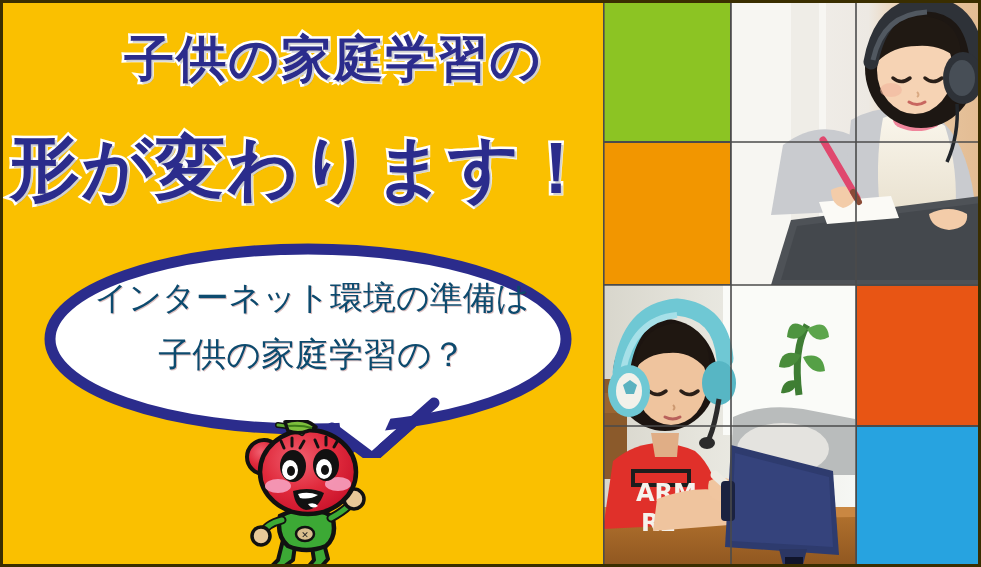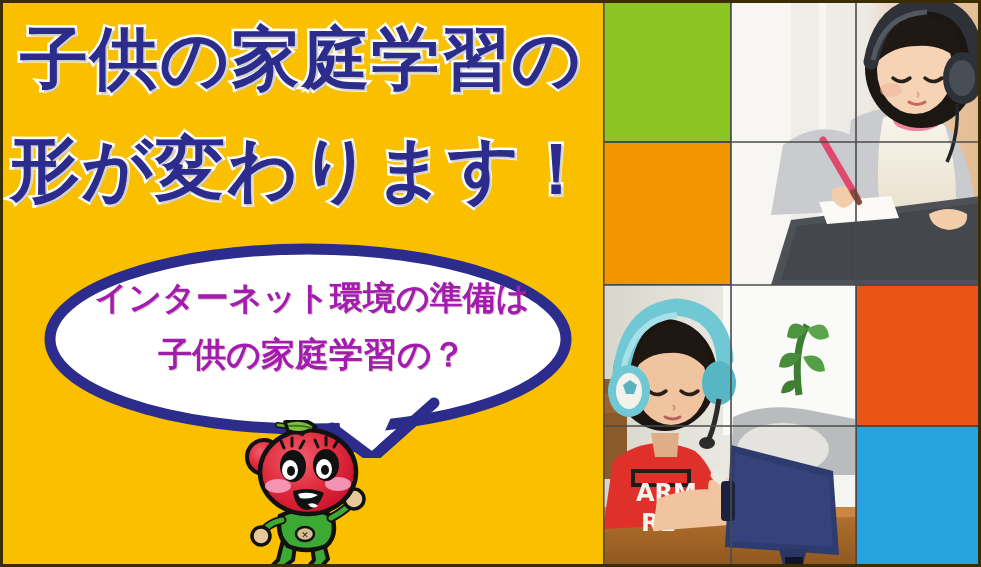--- a/index.html
+++ b/index.html
@@ -37,34 +37,34 @@
     color:#2B2C8C;
     font-weight:bold;
     font-family:"DejaVu Sans","Liberation Sans",sans-serif;
     letter-spacing:2px;
     white-space:nowrap;
     -webkit-text-stroke:5px #ffffff;
     paint-order:stroke fill;
     text-shadow:
        2px 2px 0 rgba(0,0,0,.18);
   }
-  #headline-1{ top:16px;  font-size:68px; line-height:86px; }
-  #headline-2{ top:126px; font-size:70px; line-height:86px; }
+  #headline-1{ top:16px;  font-size:50px; line-height:86px;margin-left:32px; }
+  #headline-2{ top:126px; font-size:70px; line-height:86px;font-family:Liberation Serif, serif; }
 
   
   #bubble-wrap{
     position:absolute;left:42px;top:243px;width:540px;height:215px;
     z-index:12;
   }
   #bubble-svg{position:absolute;left:0;top:0;width:540px;height:215px;}
   #bubble-text{
     position:absolute;left:0;top:26px;width:540px;
     text-align:center;
-    color:#a21caf;
-    font-weight:bold;
+    color:#0c4a6e;
+    font-weight:normal;
     font-family:"DejaVu Sans","Liberation Sans",sans-serif;
     font-size:33px;
     line-height:57px;
     letter-spacing:0px;
     text-shadow:1px 1px 0 rgba(120,0,0,.25);
   }
   #bubble-text .l2{ font-size:34px; }
 
   
   #mascot{

